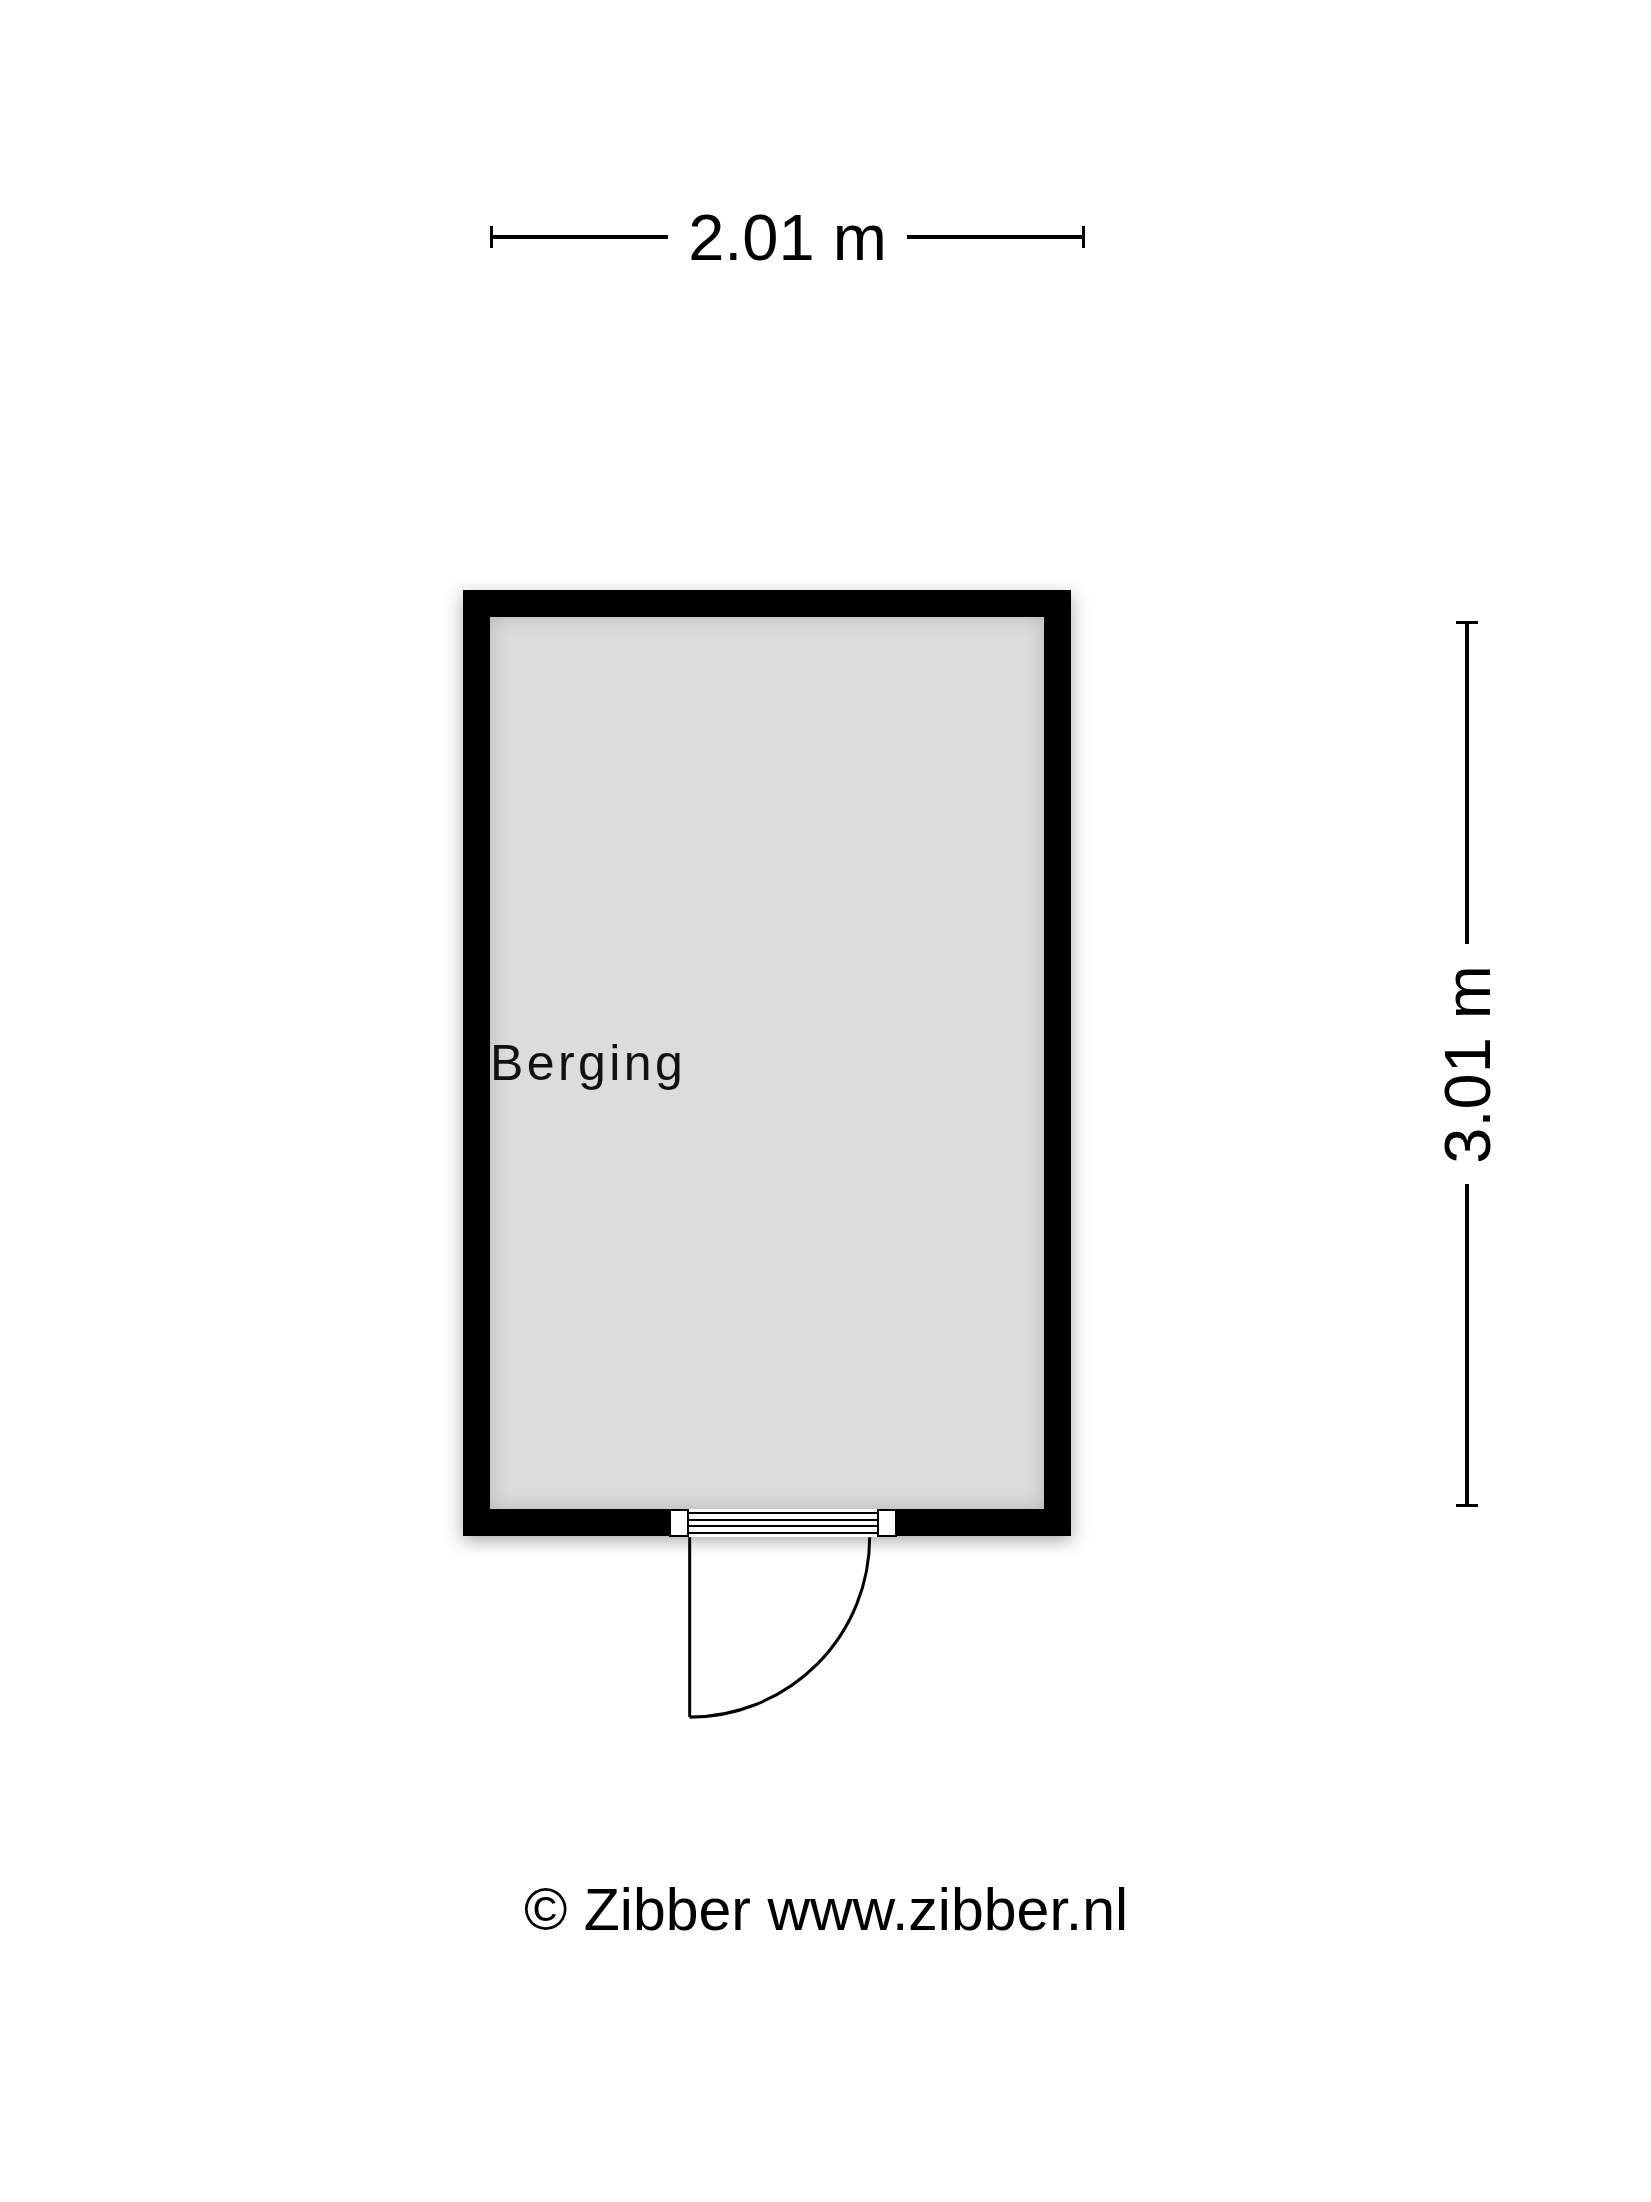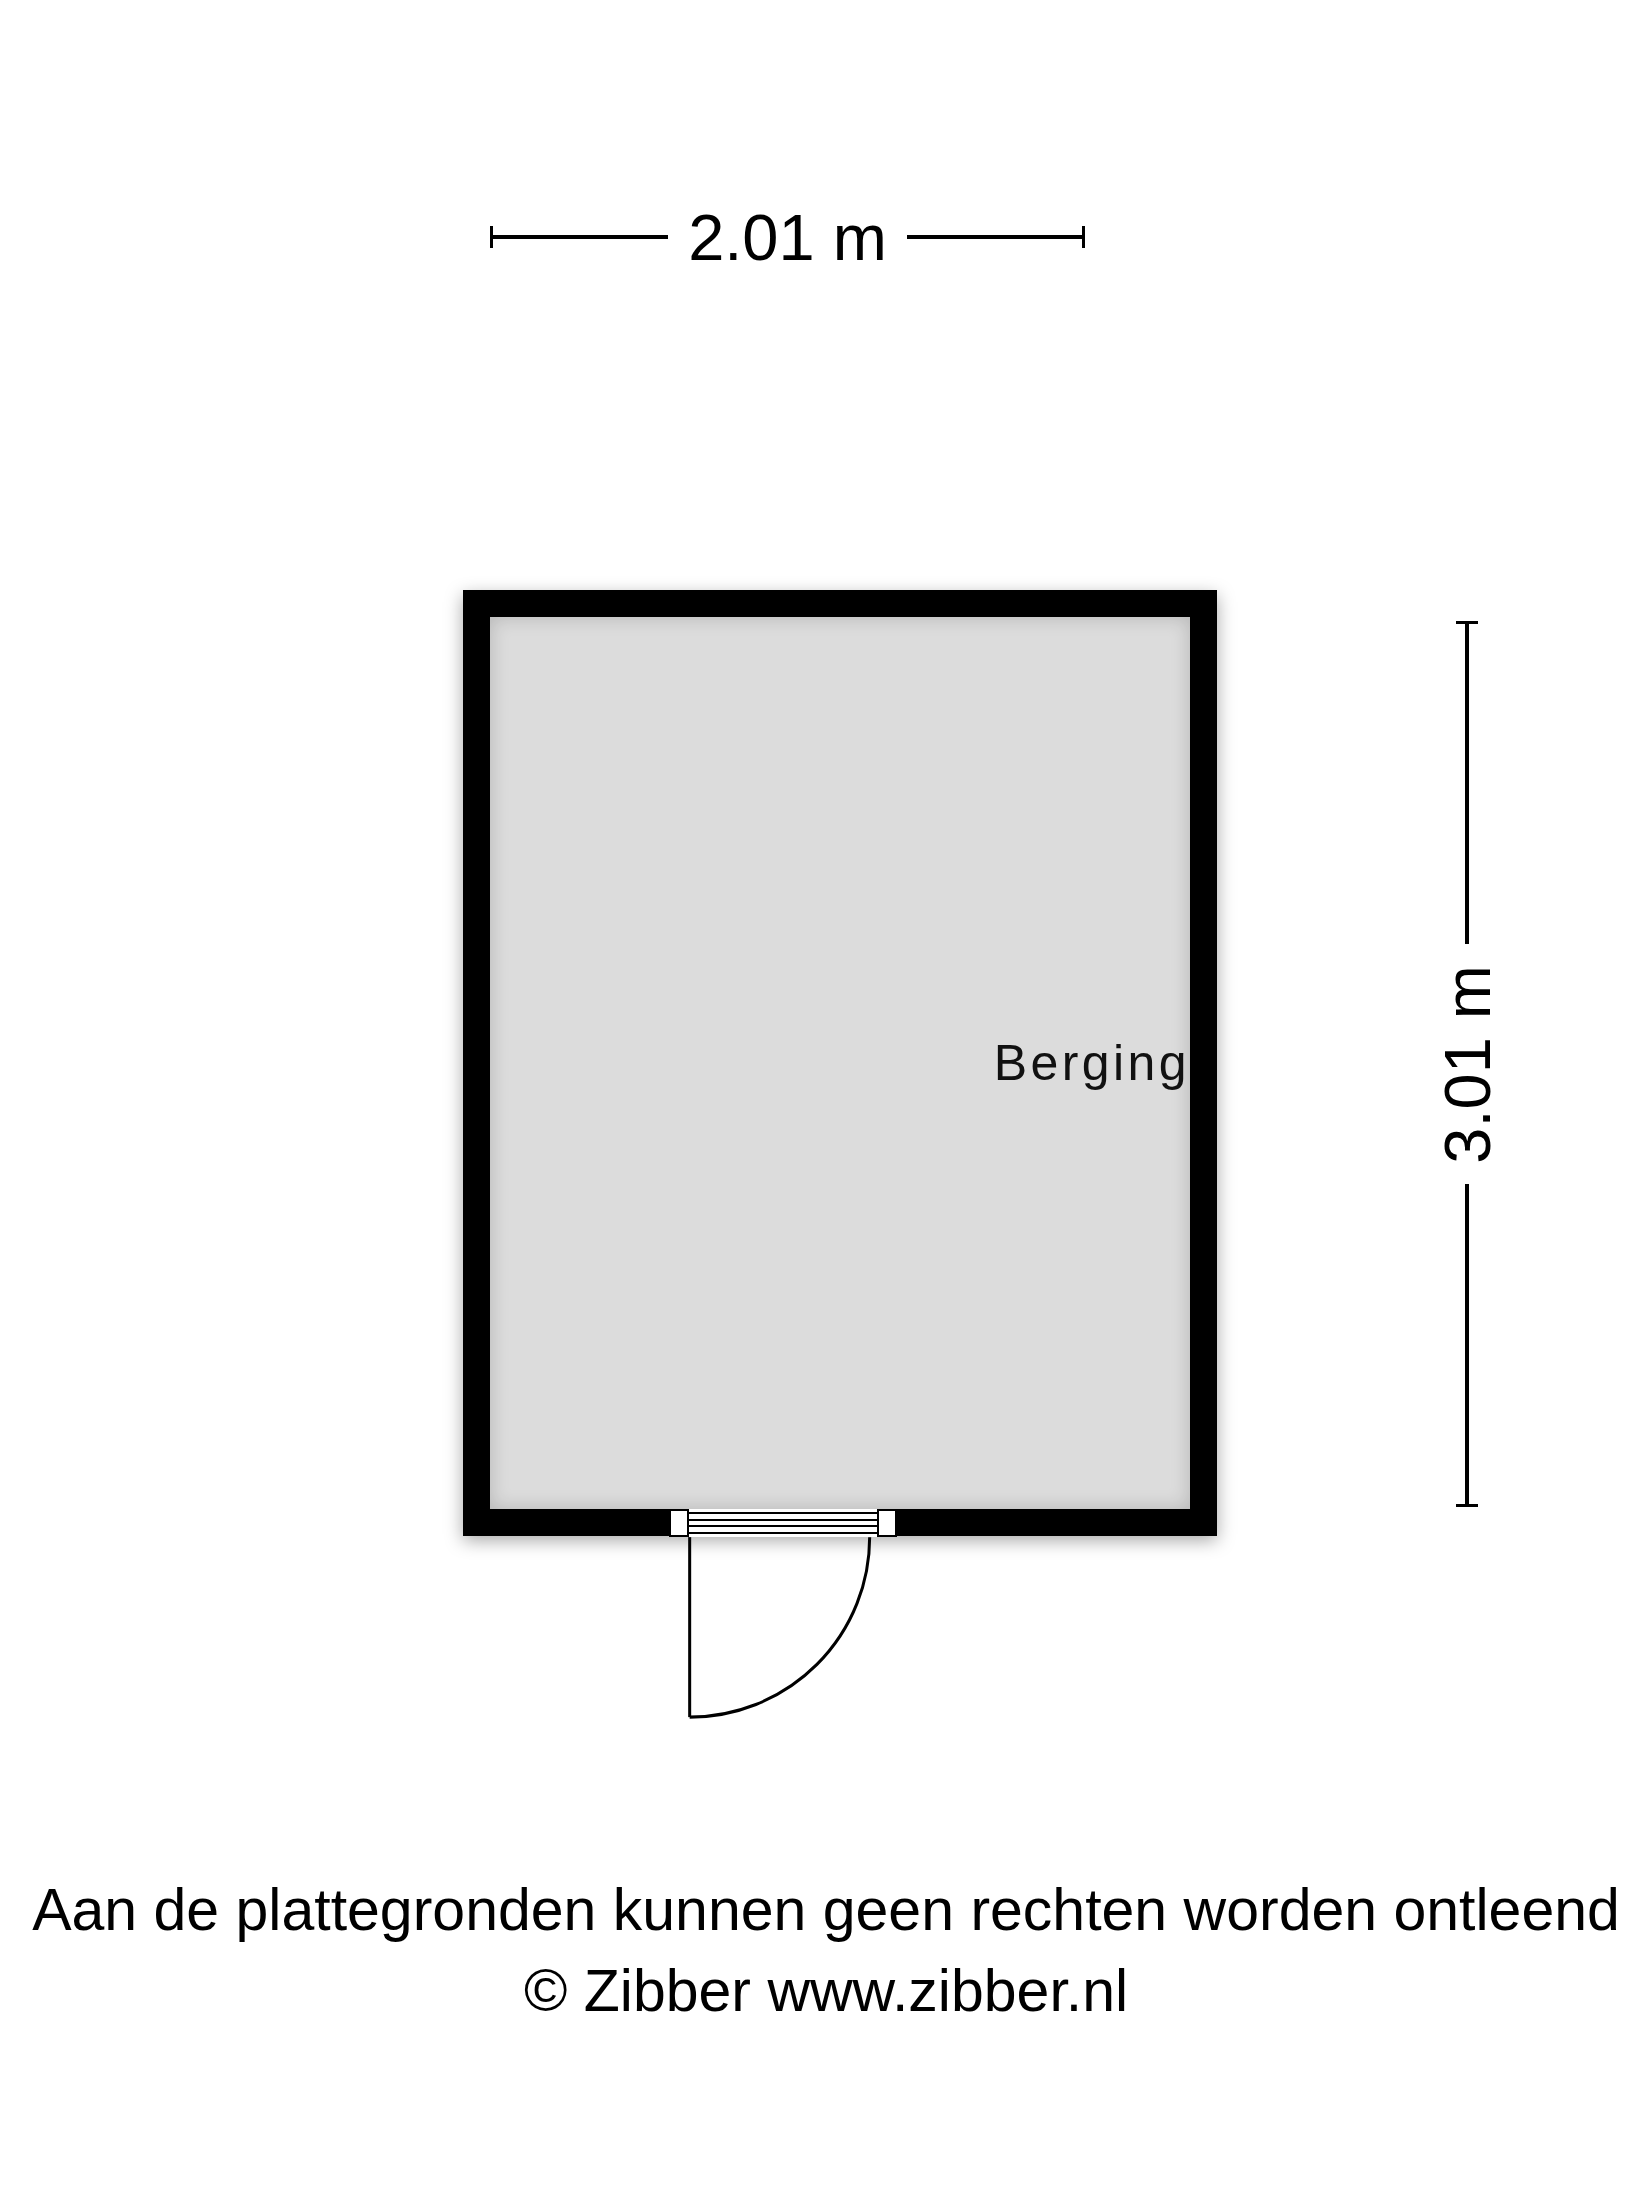--- a/index.html
+++ b/index.html
@@ -80,29 +80,29 @@
     writing-mode: vertical-rl;
     transform: rotate(180deg);
     color: #000;
   }
 
   
   .room {
     position: absolute;
     left: 463px;
     top: 590px;
-    width: 754px;
+    width: 608px;
     height: 946px;
     box-sizing: border-box;
     border: 27.5px solid var(--wall, #000000);
     background: var(--floor, #dcdcdc);
     box-shadow: 0 5.2px 17px rgba(0,0,0,0.35), inset 0 0 19px rgba(0,0,0,0.18);
     display: flex;
     align-items: center;
-    justify-content: flex-end;
+    justify-content: flex-start;
   }
   .room-label {
     font-size: 50px;
     letter-spacing: 3.4px;
     color: #111;
     white-space: nowrap;
   }
 
   
   .door-opening {
@@ -189,18 +189,17 @@
     <div class="door-stripe s4"></div>
     <div class="door-jamb right"></div>
   </div>
 
   <svg class="door-swing" viewBox="0 0 245 218" xmlns="http://www.w3.org/2000/svg">
     <line x1="24" y1="0" x2="24" y2="209" stroke="#000" stroke-width="3.5"></line>
     <path d="M 24 209 A 209 209 0 0 0 233 0" fill="none" stroke="#000" stroke-width="3.5"></path>
   </svg>
 
   <div class="footer">
-    <div>Aan de plattegronden kunnen geen rechten worden ontleend</div>
     <div>© Zibber www.zibber.nl</div>
   </div>
 
 </div>
 
 
 </body></html>

